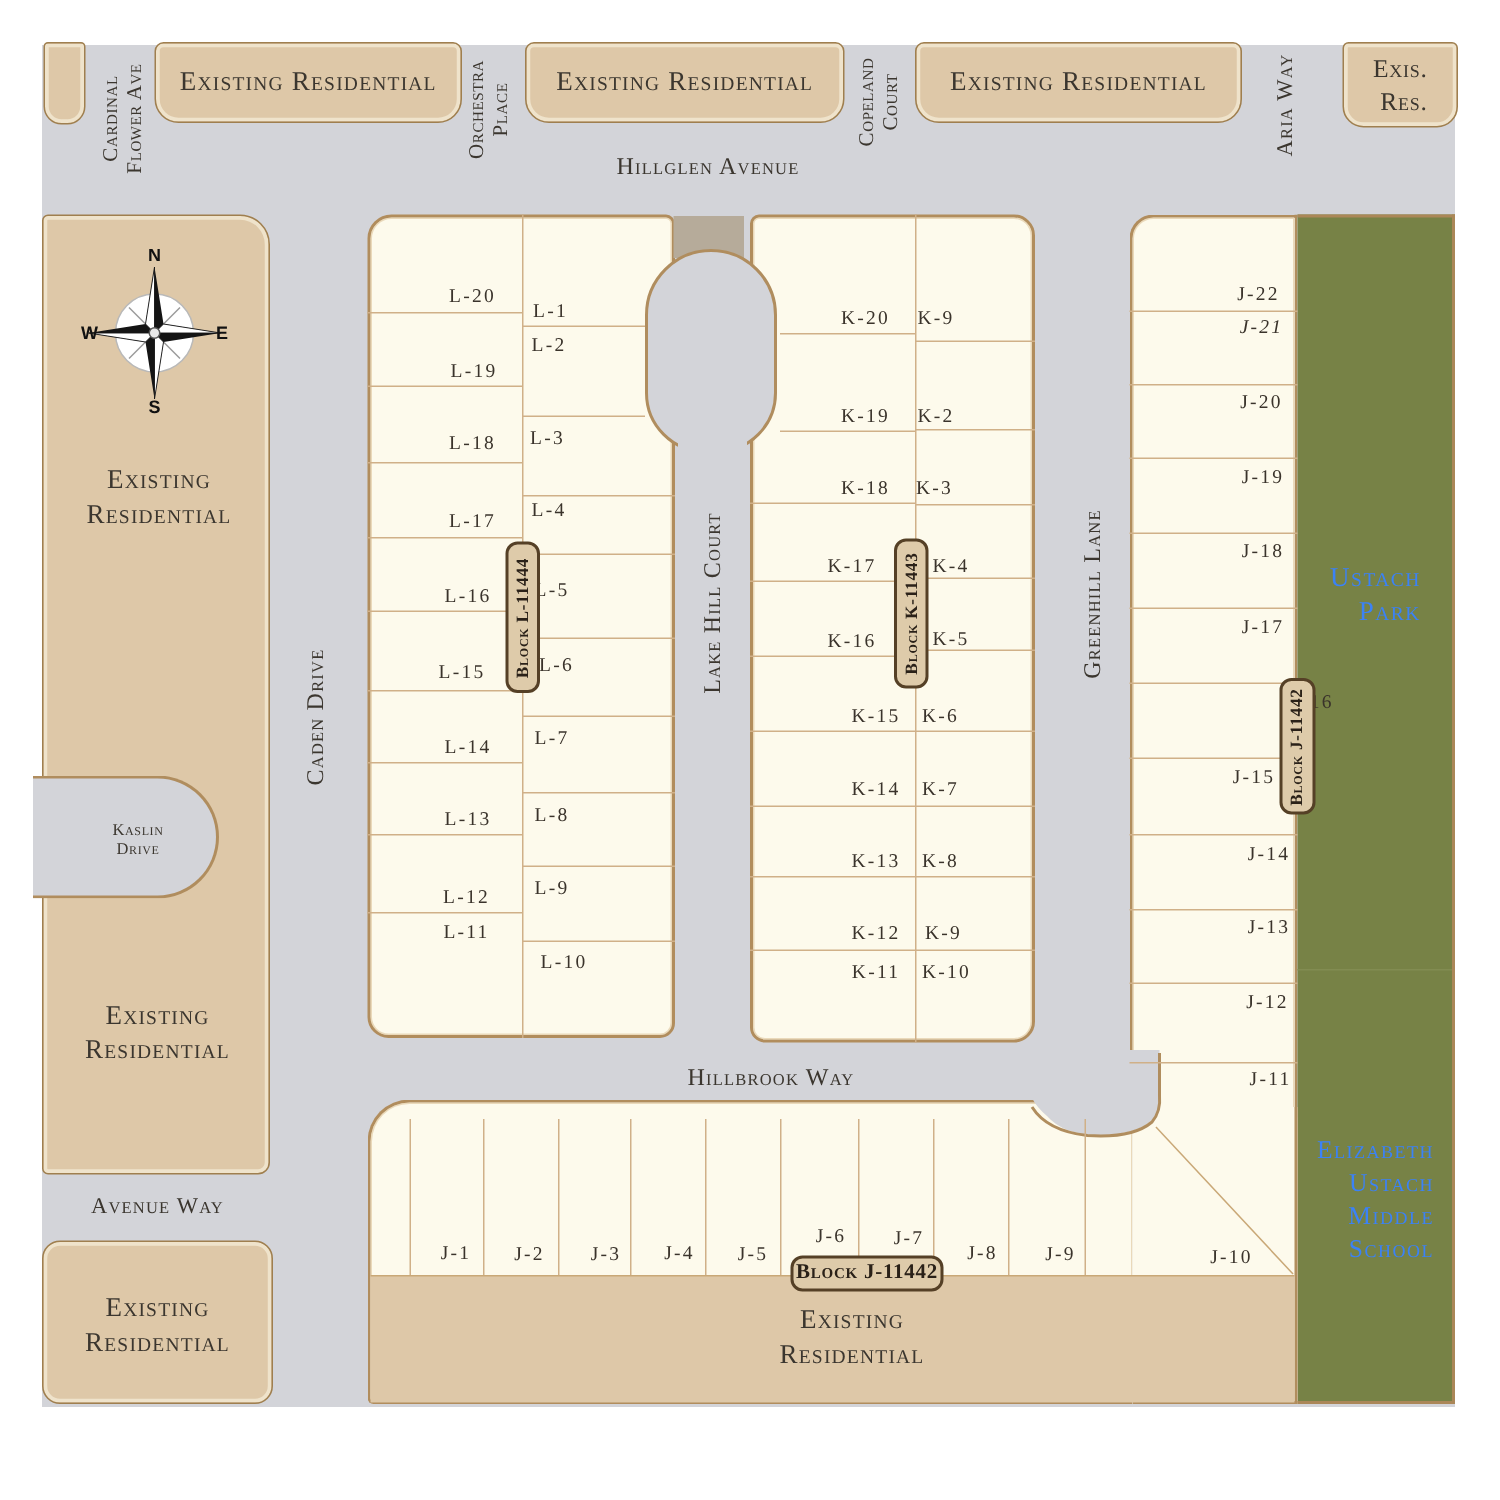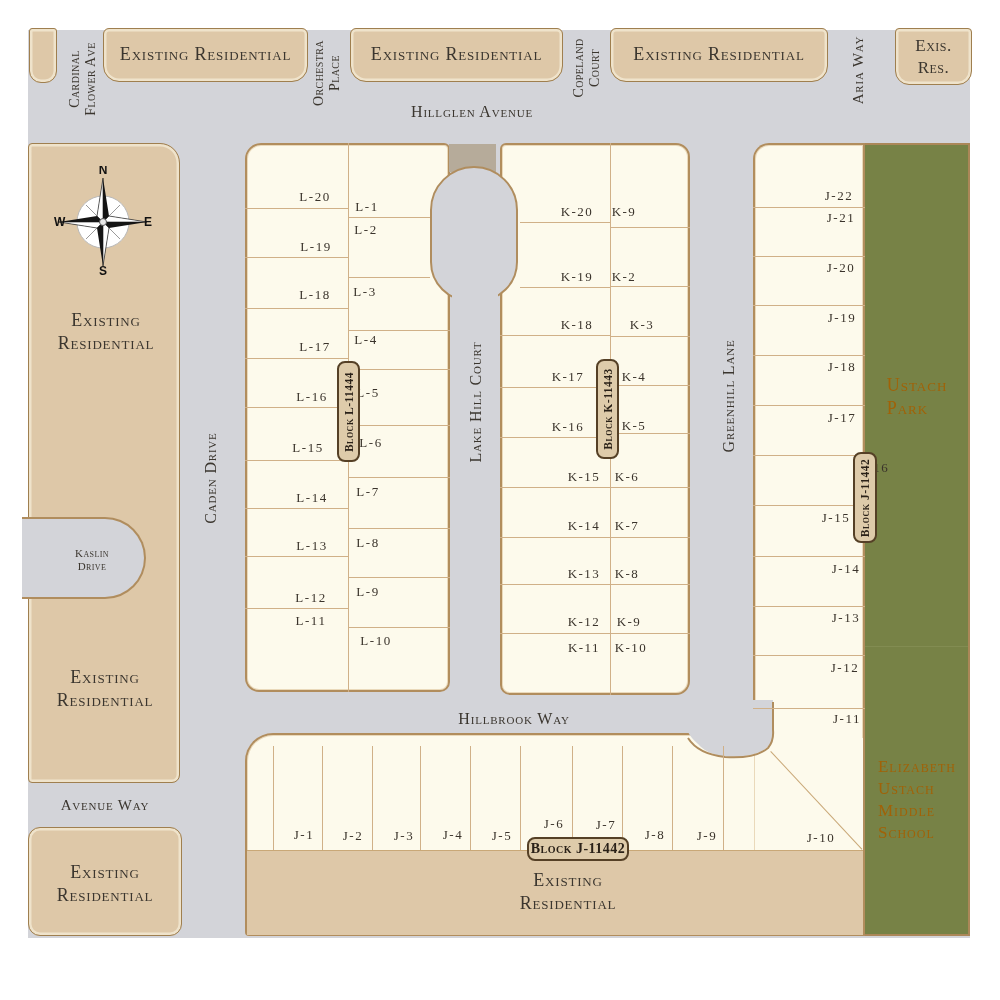--- a/index.html
+++ b/index.html
@@ -12,31 +12,31 @@
   .tan{background:#dec8a8;border:1px solid #9f7f4f;box-shadow:inset 0 0 0 2.5px #efe3cb;box-sizing:border-box;}
   
   .parcel{background:#fdfaec;border:2px solid #b18d5d;box-shadow:inset 0 0 0 1px #ead9ba;box-sizing:border-box;}
   
   .green{background:#778246;border:2px solid #ab8758;box-sizing:border-box;}
   .lotline{background:#d0b088;}
   .roadpatch{background:#d3d4d9;}
   
   .sc{font-variant:small-caps;}
   .arealbl{font-size:18px;letter-spacing:.8px;line-height:1.3;text-align:center;color:#3b362f;}
-  .arealbl-sm{font-size:15px;letter-spacing:.5px;line-height:1.25;text-align:center;color:#3b362f;}
+  .arealbl-sm{font-size:15px;letter-spacing:.5px;line-height:1.25;text-align:right;color:#3b362f;}
   .street{font-size:15px;letter-spacing:.8px;color:#3b362f;white-space:nowrap;}
   .street2{font-size:14px;letter-spacing:.4px;line-height:1.15;text-align:center;color:#3b362f;white-space:nowrap;}
   .vert{transform:translate(-50%,-50%) rotate(-90deg);}
   .ctr{transform:translate(-50%,-50%);}
   .lot{position:absolute;font-variant:small-caps;font-size:13px;letter-spacing:1.5px;color:#3a332b;
        transform:translate(-50%,-50%);white-space:nowrap;z-index:6;}
   .badge{background:#decbaa;border:2px solid #554026;border-radius:8px;box-sizing:border-box;
          display:flex;align-items:center;justify-content:center;z-index:8;
          font-variant:small-caps;font-weight:bold;font-size:11.5px;letter-spacing:.5px;color:#2a2118;white-space:nowrap;}
-  .greentxt{font-size:18px;letter-spacing:1px;line-height:1.3;text-align:left;color:#a16207;}
+  .greentxt{font-size:18px;letter-spacing:1px;line-height:1.3;text-align:right;color:#3b82f6;}
   #footer{left:33px;top:956px;font-size:15.5px;color:#4a4a4a;letter-spacing:.2px;}
   .z2{z-index:2}.z3{z-index:3}.z4{z-index:4}
 </style>
 </head>
 <body>
 
 <div id="map">
 
   <div class="abs" id="roadbg"></div>
 
@@ -185,30 +185,30 @@
     <span class="lot" style="left: 577px; top: 325px;">K-18</span>
     <span class="lot" style="left: 568px; top: 377px;">K-17</span>
     <span class="lot" style="left: 568px; top: 427px;">K-16</span>
     <span class="lot" style="left: 584px; top: 477px;">K-15</span>
     <span class="lot" style="left: 584px; top: 526px;">K-14</span>
     <span class="lot" style="left: 584px; top: 574px;">K-13</span>
     <span class="lot" style="left: 584px; top: 622px;">K-12</span>
     <span class="lot" style="left: 584px; top: 648px;">K-11</span>
     <span class="lot" style="left: 624px; top: 212px;">K-9</span>
     <span class="lot" style="left: 624px; top: 277px;">K-2</span>
-    <span class="lot" style="left: 642px; top: 325px; text-align: right;">K-3</span>
+    <span class="lot" style="left: 623px; top: 325px; text-align: right;">K-3</span>
     <span class="lot" style="left: 634px; top: 377px;">K-4</span>
     <span class="lot" style="left: 634px; top: 426px;">K-5</span>
     <span class="lot" style="left: 627px; top: 477px;">K-6</span>
     <span class="lot" style="left: 627px; top: 526px;">K-7</span>
     <span class="lot" style="left: 627px; top: 574px;">K-8</span>
     <span class="lot" style="left: 629px; top: 622px;">K-9</span>
     <span class="lot" style="left: 631px; top: 648px;">K-10</span>
     <span class="lot" style="left: 839px; top: 196px;">J-22</span>
-    <span class="lot" style="left: 841px; top: 218px;">J-21</span>
+    <span class="lot" style="left: 841px; top: 218px; font-style: italic;">J-21</span>
     <span class="lot" style="left: 841px; top: 268px;">J-20</span>
     <span class="lot" style="left: 842px; top: 318px;">J-19</span>
     <span class="lot" style="left: 842px; top: 367px;">J-18</span>
     <span class="lot" style="left: 842px; top: 418px;">J-17</span>
     <span class="lot" style="left: 863px; top: 468px; margin-left: 12px;">J-16</span>
     <span class="lot" style="left: 836px; top: 518px;">J-15</span>
     <span class="lot" style="left: 846px; top: 569px;">J-14</span>
     <span class="lot" style="left: 846px; top: 618px;">J-13</span>
     <span class="lot" style="left: 845px; top: 668px;">J-12</span>
     <span class="lot" style="left: 847px; top: 719px;">J-11</span>

